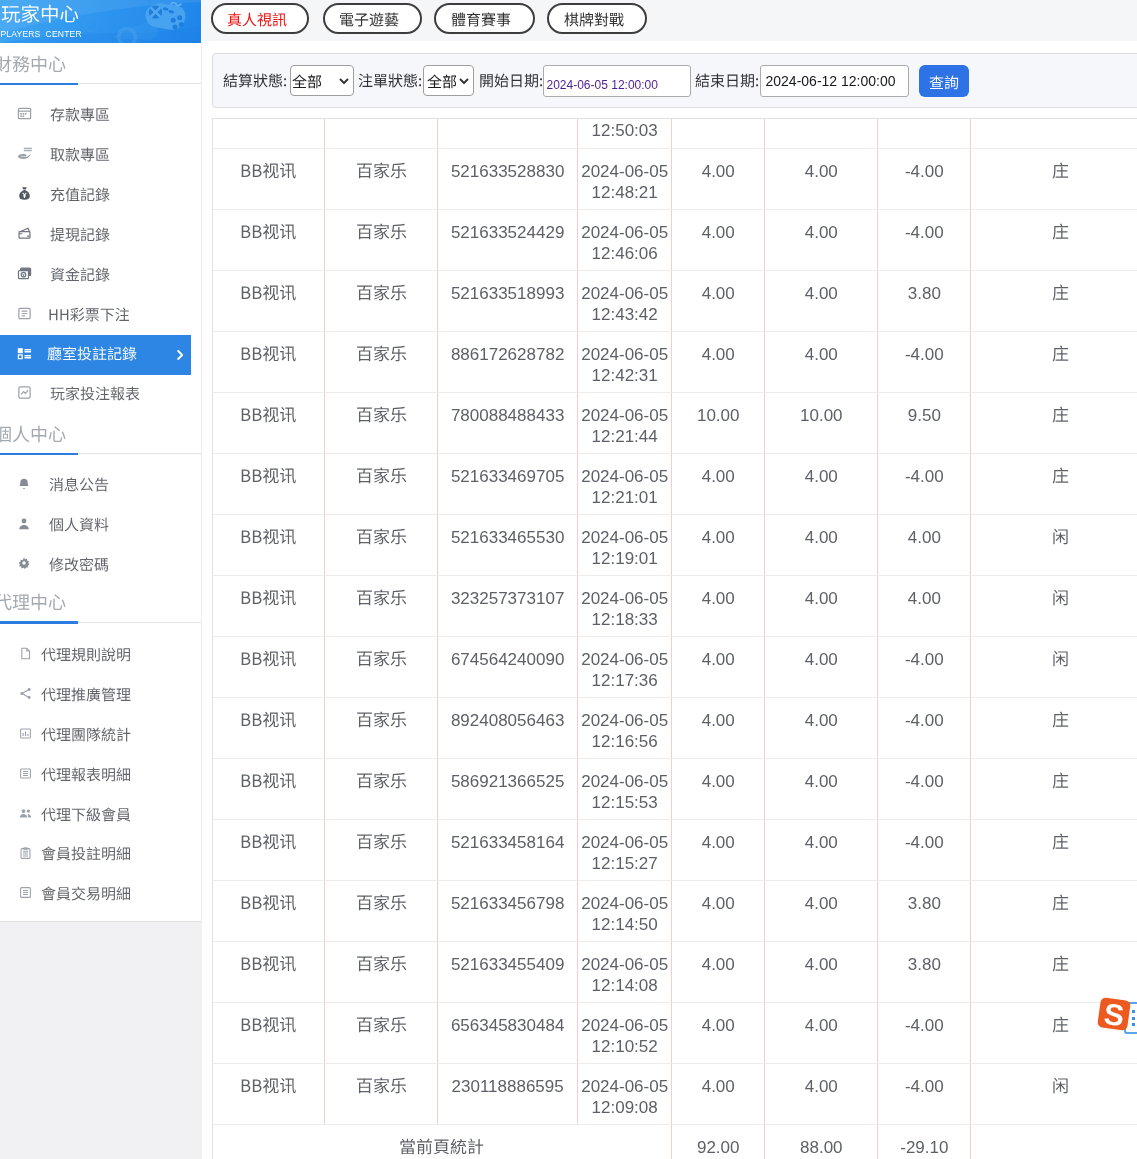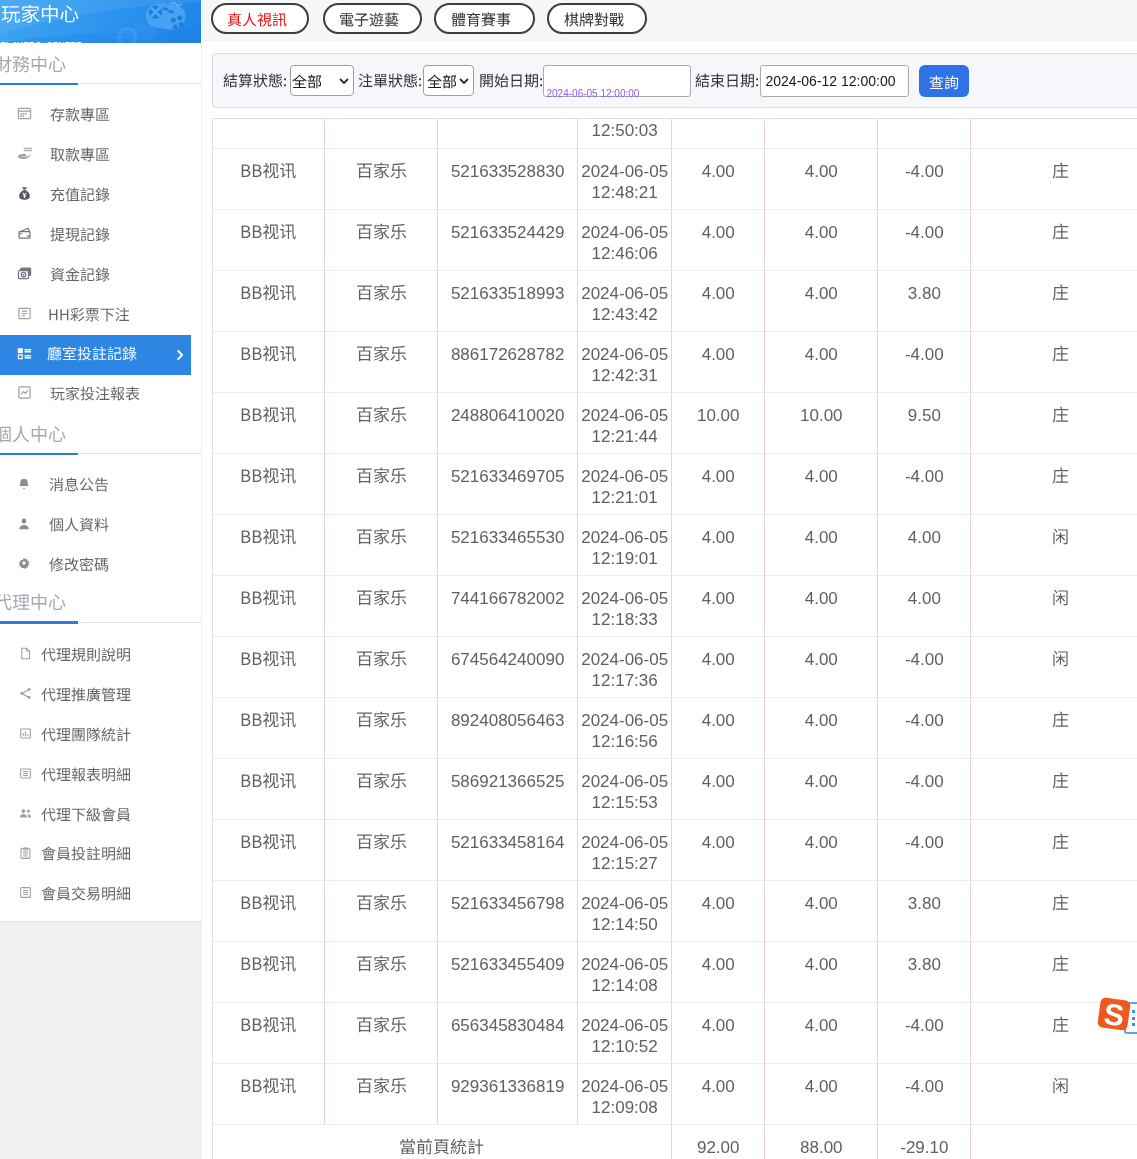--- a/index.html
+++ b/index.html
@@ -73,21 +73,21 @@
     <path d="M1 1l4 4 4-4" stroke="#333" stroke-width="1.9" fill="none"></path>
   </svg>
 <svg class="cj" style="width:64.2px;height:15px;position:absolute;left:478.7px;top:73.4px" viewBox="0 0 4278 1000" fill="#2f3237">
     <use href="#u958b" x="0"></use>
     <use href="#u59cb" x="1000"></use>
     <use href="#u65e5" x="2000"></use>
     <use href="#u671f" x="3000"></use>
     <use href="#u3a" x="4000"></use>
   </svg>
 <div class="abs" style="left:542.5px;top:65px;width:148.5px;height:31.5px;background:#fff;border:1px solid #ababab;border-radius:3px;box-sizing:border-box"></div>
-<div class="abs" style="left:546.5px;top:87px;font-size:10px;line-height:14px;color:#8b5cf6">2024-06-05 12:00:00</div>
+<div class="abs" style="left:546.5px;top:78px;font-size:12px;line-height:14px;color:#4c1d95">2024-06-05 12:00:00</div>
 <svg class="cj" style="width:64.2px;height:15px;position:absolute;left:695.0px;top:73.4px" viewBox="0 0 4278 1000" fill="#2f3237">
     <use href="#u7d50" x="0"></use>
     <use href="#u675f" x="1000"></use>
     <use href="#u65e5" x="2000"></use>
     <use href="#u671f" x="3000"></use>
     <use href="#u3a" x="4000"></use>
   </svg>
 <div class="abs" style="left:759.7px;top:65px;width:149.3px;height:31.5px;background:#fff;border:1px solid #ababab;border-radius:3px;box-sizing:border-box"></div>
 <div class="abs" style="left:765.5px;top:74.2px;font-size:14px;line-height:14px;color:#17181a">2024-06-12 12:00:00</div>
 <div class="abs" style="left:919.2px;top:65.1px;width:49.7px;height:31.8px;background:#2d73e5;border-radius:6px"></div>
@@ -235,21 +235,21 @@
               <use href="#u8baf" x="2314"></use>
             </svg>
           </td>
           <td>
             <svg class="cj" style="width:51.0px;height:17px;" viewBox="0 0 3000 1000" fill="#5d6167">
               <use href="#u767e" x="0"></use>
               <use href="#u5bb6" x="1000"></use>
               <use href="#u4e50" x="2000"></use>
             </svg>
           </td>
-          <td>248806410020</td>
+          <td>780088488433</td>
           <td>2024-06-05<br>12:21:44</td>
           <td>10.00</td>
           <td>10.00</td>
           <td>9.50</td>
           <td>
             <svg class="cj" style="width:17.0px;height:17px;" viewBox="0 0 1000 1000" fill="#5d6167">
               <use href="#u5e84" x="0"></use>
             </svg>
           </td>
         </tr>
@@ -316,21 +316,21 @@
               <use href="#u8baf" x="2314"></use>
             </svg>
           </td>
           <td>
             <svg class="cj" style="width:51.0px;height:17px;" viewBox="0 0 3000 1000" fill="#5d6167">
               <use href="#u767e" x="0"></use>
               <use href="#u5bb6" x="1000"></use>
               <use href="#u4e50" x="2000"></use>
             </svg>
           </td>
-          <td>744166782002</td>
+          <td>323257373107</td>
           <td>2024-06-05<br>12:18:33</td>
           <td>4.00</td>
           <td>4.00</td>
           <td>4.00</td>
           <td>
             <svg class="cj" style="width:17.0px;height:17px;" viewBox="0 0 1000 1000" fill="#5d6167">
               <use href="#u95f2" x="0"></use>
             </svg>
           </td>
         </tr>
@@ -532,21 +532,21 @@
               <use href="#u8baf" x="2314"></use>
             </svg>
           </td>
           <td>
             <svg class="cj" style="width:51.0px;height:17px;" viewBox="0 0 3000 1000" fill="#5d6167">
               <use href="#u767e" x="0"></use>
               <use href="#u5bb6" x="1000"></use>
               <use href="#u4e50" x="2000"></use>
             </svg>
           </td>
-          <td>929361336819</td>
+          <td>230118886595</td>
           <td>2024-06-05<br>12:09:08</td>
           <td>4.00</td>
           <td>4.00</td>
           <td>-4.00</td>
           <td>
             <svg class="cj" style="width:17.0px;height:17px;" viewBox="0 0 1000 1000" fill="#5d6167">
               <use href="#u95f2" x="0"></use>
             </svg>
           </td>
         </tr>
@@ -593,21 +593,21 @@
 </g>
 <circle cx="91" cy="24" r="7" fill="none" stroke="#4aa8ef" stroke-width="2" opacity="0.15"></circle>
 </svg>
   </div>
 <svg class="cj" style="width:78.0px;height:19.5px;position:absolute;left:0.5px;top:4.1px" viewBox="0 0 4000 1000" fill="#ffffff">
     <use href="#u73a9" x="0"></use>
     <use href="#u5bb6" x="1000"></use>
     <use href="#u4e2d" x="2000"></use>
     <use href="#u5fc3" x="3000"></use>
   </svg>
-<div class="abs" style="left:0.5px;top:41px;font-size:8.5px;line-height:8.5px;font-weight:bold;letter-spacing:0.2px;color:#fff">PLAYERS&nbsp; CENTER</div>
+<div class="abs" style="left:0.5px;top:30px;font-size:8.5px;line-height:8.5px;font-weight:normal;letter-spacing:0.2px;color:#fff">PLAYERS&nbsp; CENTER</div>
 <svg class="cj" style="width:72.0px;height:18px;position:absolute;left:-6.0px;top:55.4px" viewBox="0 0 4000 1000" fill="#a2a8b0">
     <use href="#u8ca1" x="0"></use>
     <use href="#u52d9" x="1000"></use>
     <use href="#u4e2d" x="2000"></use>
     <use href="#u5fc3" x="3000"></use>
   </svg>
 <div class="abs" style="left:0;top:83.2px;width:201px;height:1px;background:#e3e3e4"></div>
 <div class="abs" style="left:0;top:82.5px;width:78px;height:2.6px;background:#2c7ce2"></div>
 <svg class="cj" style="width:72.0px;height:18px;position:absolute;left:-6.0px;top:424.5px" viewBox="0 0 4000 1000" fill="#a2a8b0">
     <use href="#u500b" x="0"></use>

